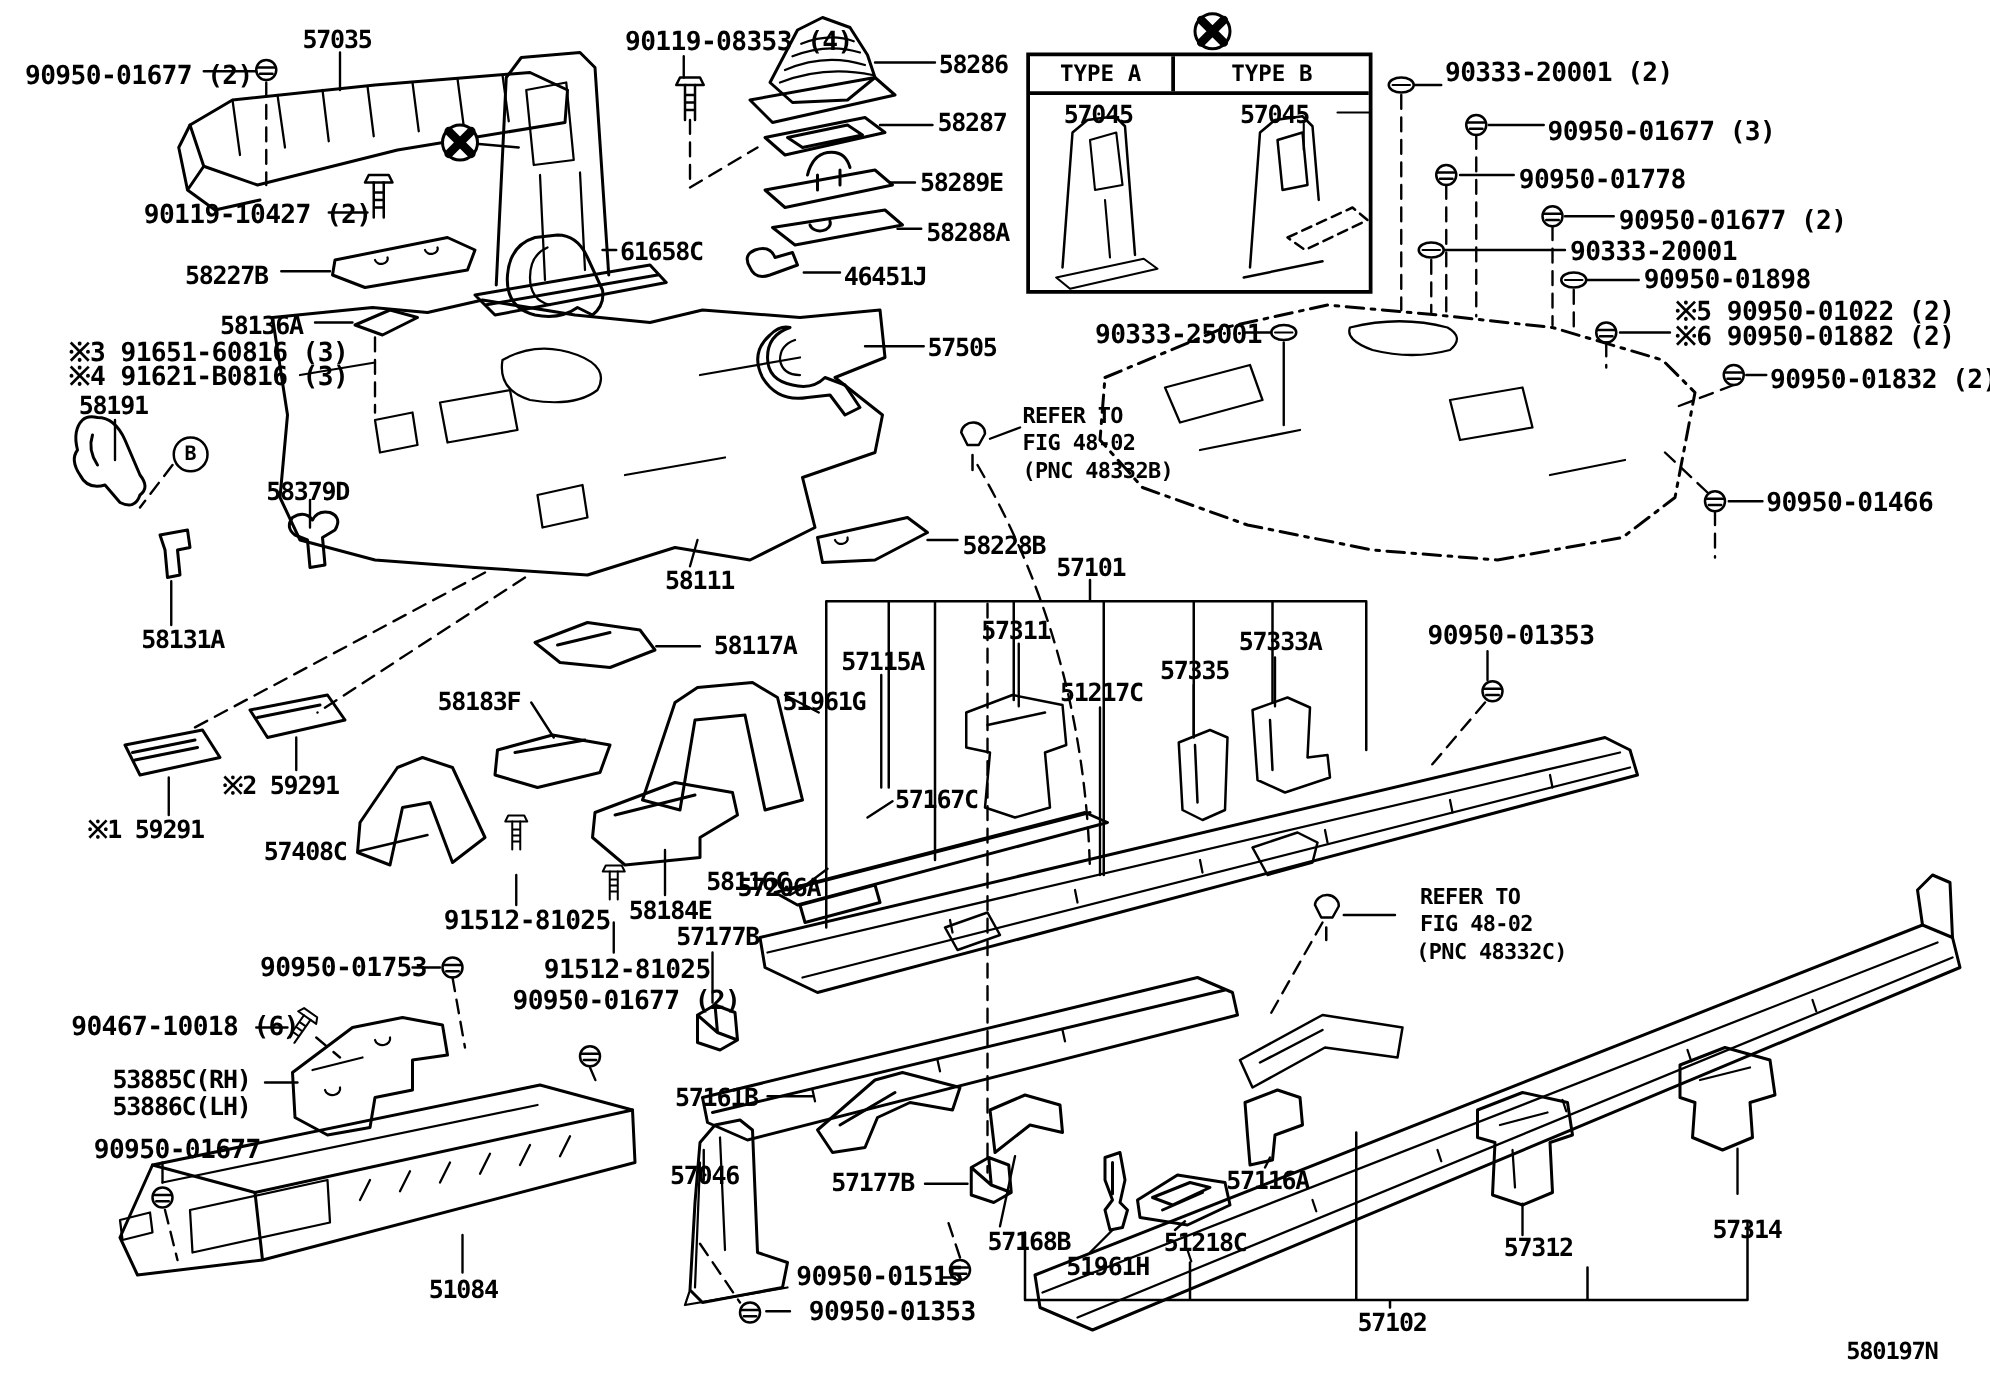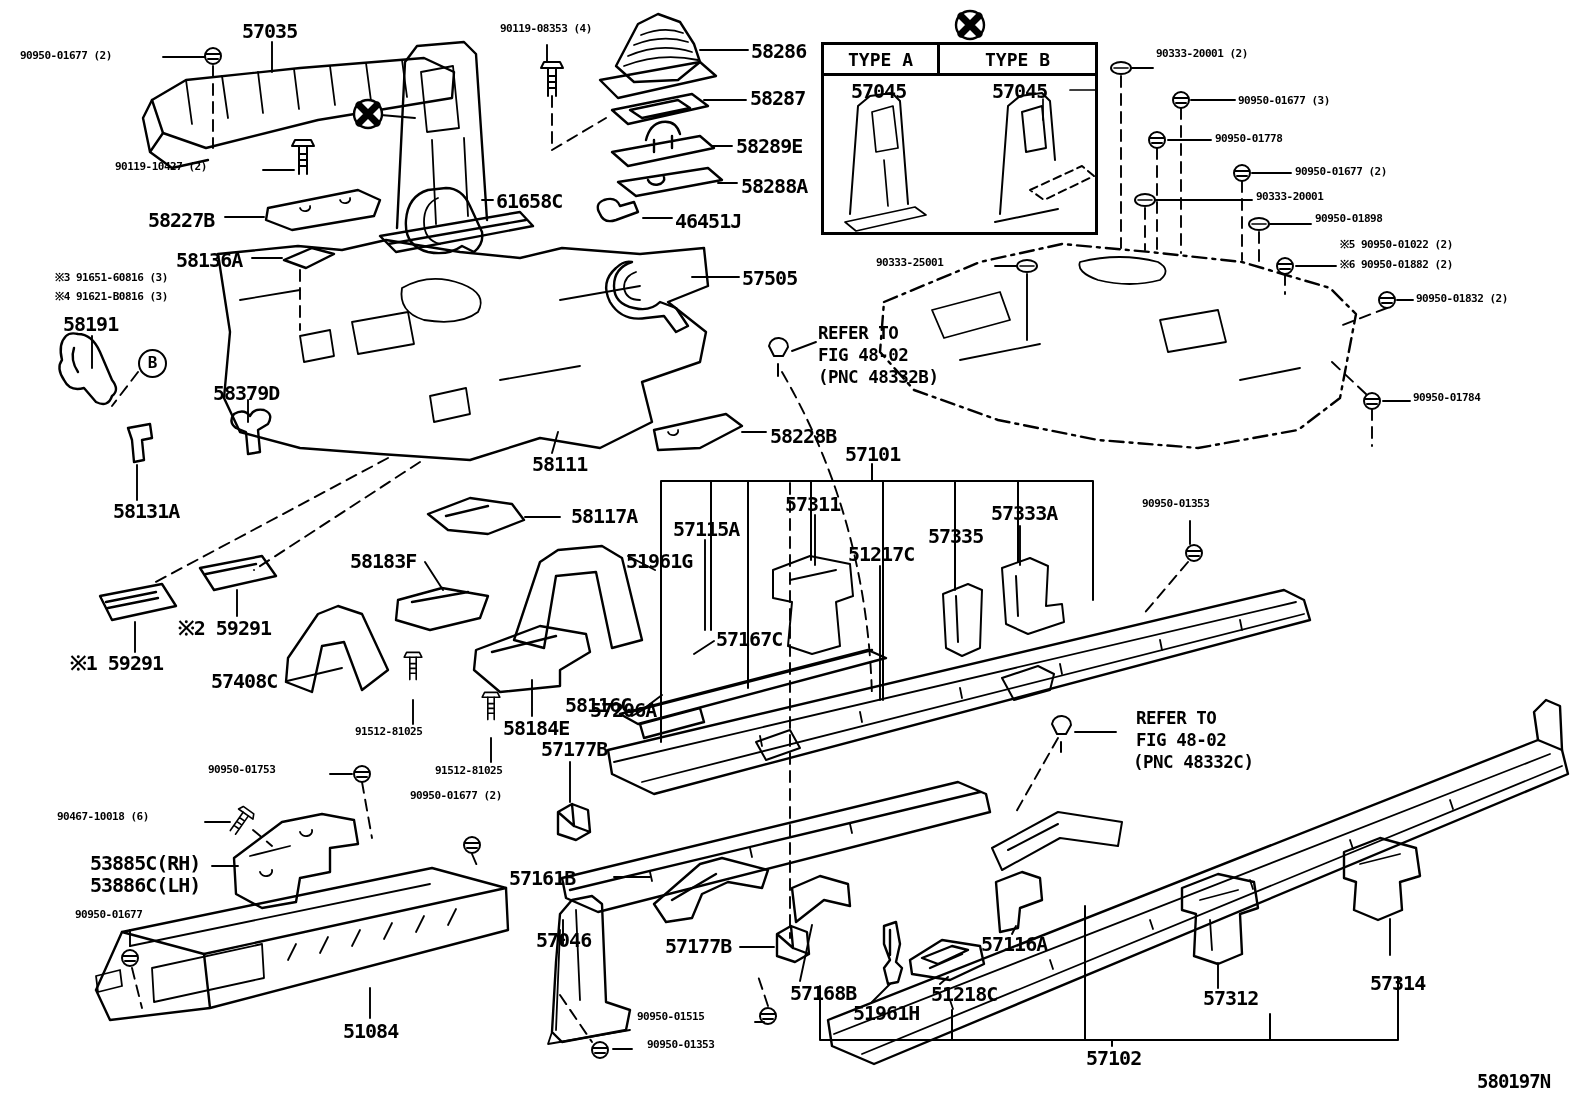--- a/index.html
+++ b/index.html
@@ -1,21 +1,21 @@
 <!DOCTYPE html>
 <html><head>
 <meta charset="utf-8">
 <style>
   html,body{margin:0;padding:0;background:#fff;}
   #stage{position:relative;width:1592px;height:1099px;background:#fff;overflow:hidden;
          font-family:"DejaVu Sans Mono", monospace;}
   #art{position:absolute;left:0;top:0;}
   .lbl{position:absolute;font:bold 20px "DejaVu Sans Mono",monospace;color:#000;
        line-height:1.02;white-space:pre;letter-spacing:-1px;}
-  .lbl.sm{font-size:11px;letter-spacing:-0.5px;}
+  .lbl.sm{font-size:21px;letter-spacing:-0.5px;}
   .lbl.note{font-size:17.5px;letter-spacing:-0.5px;}
   .lbl.circ{width:25px;height:25px;border:2.5px solid #000;border-radius:50%;
             text-align:center;font-size:16px;line-height:24px;letter-spacing:0;}
   #legend{position:absolute;left:1350px;top:496px;}
   #legend .leg-item{font:bold 17.5px "DejaVu Sans Mono",monospace;color:#000;
                     height:25.6px;white-space:pre;letter-spacing:-0.5px;}
   #type-box{position:absolute;left:821px;top:42px;width:277px;height:193px;
             border:3px solid #000;box-sizing:border-box;}
   #type-box .hdr{position:absolute;left:0;top:0;right:0;height:28px;border-bottom:3px solid #000;display:flex;}
   #type-box .cell-a{width:113px;border-right:3px solid #000;display:flex;align-items:center;justify-content:center;
@@ -290,21 +290,21 @@
       <div class="lbl sm" style="left: 1416px; top: 293px;">90950-01832 (2)</div>
       <div class="lbl" style="left: 176px; top: 250px;">58136A</div>
       <div class="lbl" style="left: 742px; top: 268px;">57505</div>
       <div class="lbl sm" style="left: 876px; top: 257px;">90333-25001</div>
       <div class="lbl sm" style="left: 55px; top: 272px;">※3 91651-60816 (3)</div>
       <div class="lbl sm" style="left: 55px; top: 291px;">※4 91621-B0816 (3)</div>
       <div class="lbl" style="left: 63px; top: 314px;">58191</div>
       <div class="lbl note" style="left: 818px; top: 325px;">REFER TO</div>
       <div class="lbl note" style="left: 818px; top: 347px;">FIG 48-02</div>
       <div class="lbl note" style="left: 818px; top: 369px;">(PNC 48332B)</div>
-      <div class="lbl sm" style="left: 1413px; top: 392px;">90950-01784</div>
+      <div class="lbl sm" style="left: 1413px; top: 392px;">90950-01466</div>
       <div class="lbl" style="left: 213px; top: 383px;">58379D</div>
       <div class="lbl" style="left: 770px; top: 426px;">58228B</div>
       <div class="lbl" style="left: 845px; top: 444px;">57101</div>
       <div class="lbl" style="left: 532px; top: 454px;">58111</div>
       <div class="lbl sm" style="left: 1142px; top: 498px;">90950-01353</div>
       <div class="lbl circ" style="left: 138px; top: 349px;">B</div>
       <div class="lbl" style="left: 113px; top: 501px;">58131A</div>
       <div class="lbl" style="left: 571px; top: 506px;">58117A</div>
       <div class="lbl" style="left: 673px; top: 519px;">57115A</div>
       <div class="lbl" style="left: 785px; top: 494px;">57311</div>
@@ -325,21 +325,21 @@
       <div class="lbl sm" style="left: 208px; top: 764px;">90950-01753</div>
       <div class="lbl sm" style="left: 435px; top: 765px;">91512-81025</div>
       <div class="lbl sm" style="left: 410px; top: 790px;">90950-01677 (2)</div>
       <div class="lbl note" style="left: 1136px; top: 710px;">REFER TO</div>
       <div class="lbl note" style="left: 1136px; top: 732px;">FIG 48-02</div>
       <div class="lbl note" style="left: 1133px; top: 754px;">(PNC 48332C)</div>
       <div class="lbl sm" style="left: 57px; top: 811px;">90467-10018 (6)</div>
       <div class="lbl" style="left: 90px; top: 853px;">53885C(RH)</div>
       <div class="lbl" style="left: 90px; top: 875px;">53886C(LH)</div>
       <div class="lbl sm" style="left: 75px; top: 909px;">90950-01677</div>
-      <div class="lbl" style="left: 509px; top: 868px;">57161B</div>
+      <div class="lbl" style="left: 540px; top: 868px;">57161B</div>
       <div class="lbl" style="left: 536px; top: 898px; margin-top: 32px;">57046</div>
       <div class="lbl" style="left: 665px; top: 936px;">57177B</div>
       <div class="lbl" style="left: 981px; top: 934px;">57116A</div>
       <div class="lbl" style="left: 790px; top: 983px;">57168B</div>
       <div class="lbl" style="left: 853px; top: 1003px;">51961H</div>
       <div class="lbl" style="left: 931px; top: 984px;">51218C</div>
       <div class="lbl sm" style="left: 637px; top: 1011px;">90950-01515</div>
       <div class="lbl sm" style="left: 647px; top: 1039px;">90950-01353</div>
       <div class="lbl" style="left: 343px; top: 1021px;">51084</div>
       <div class="lbl" style="left: 1203px; top: 988px;">57312</div>

